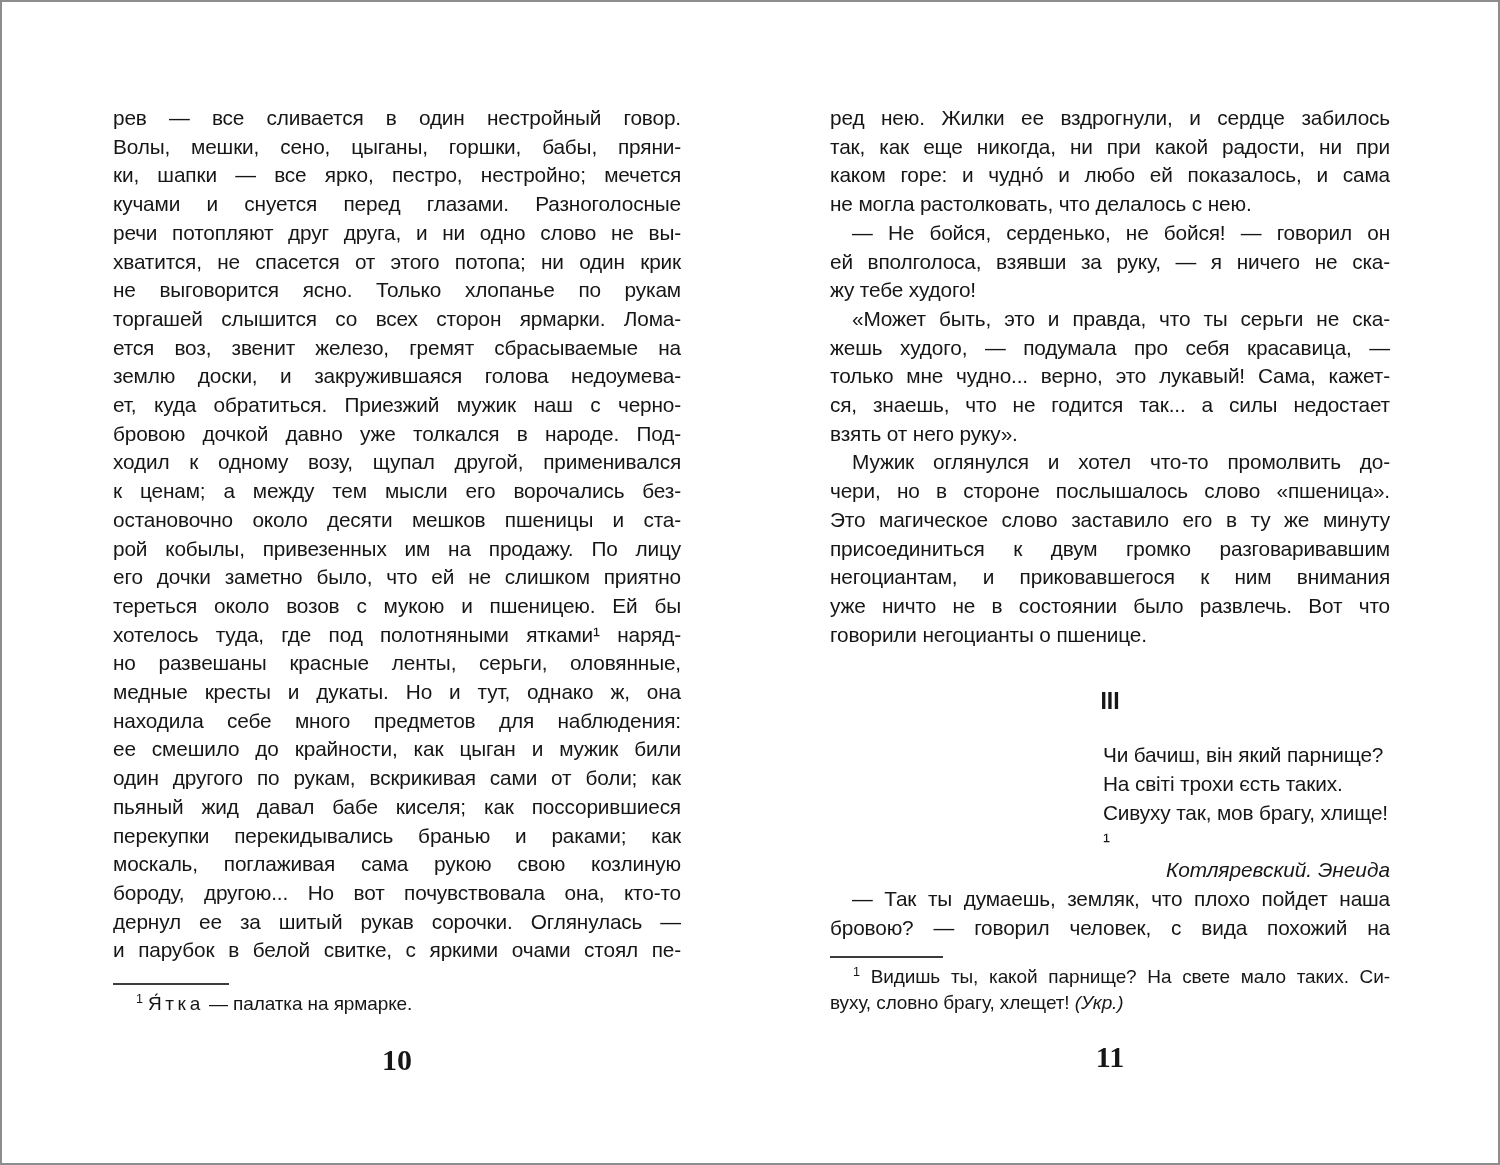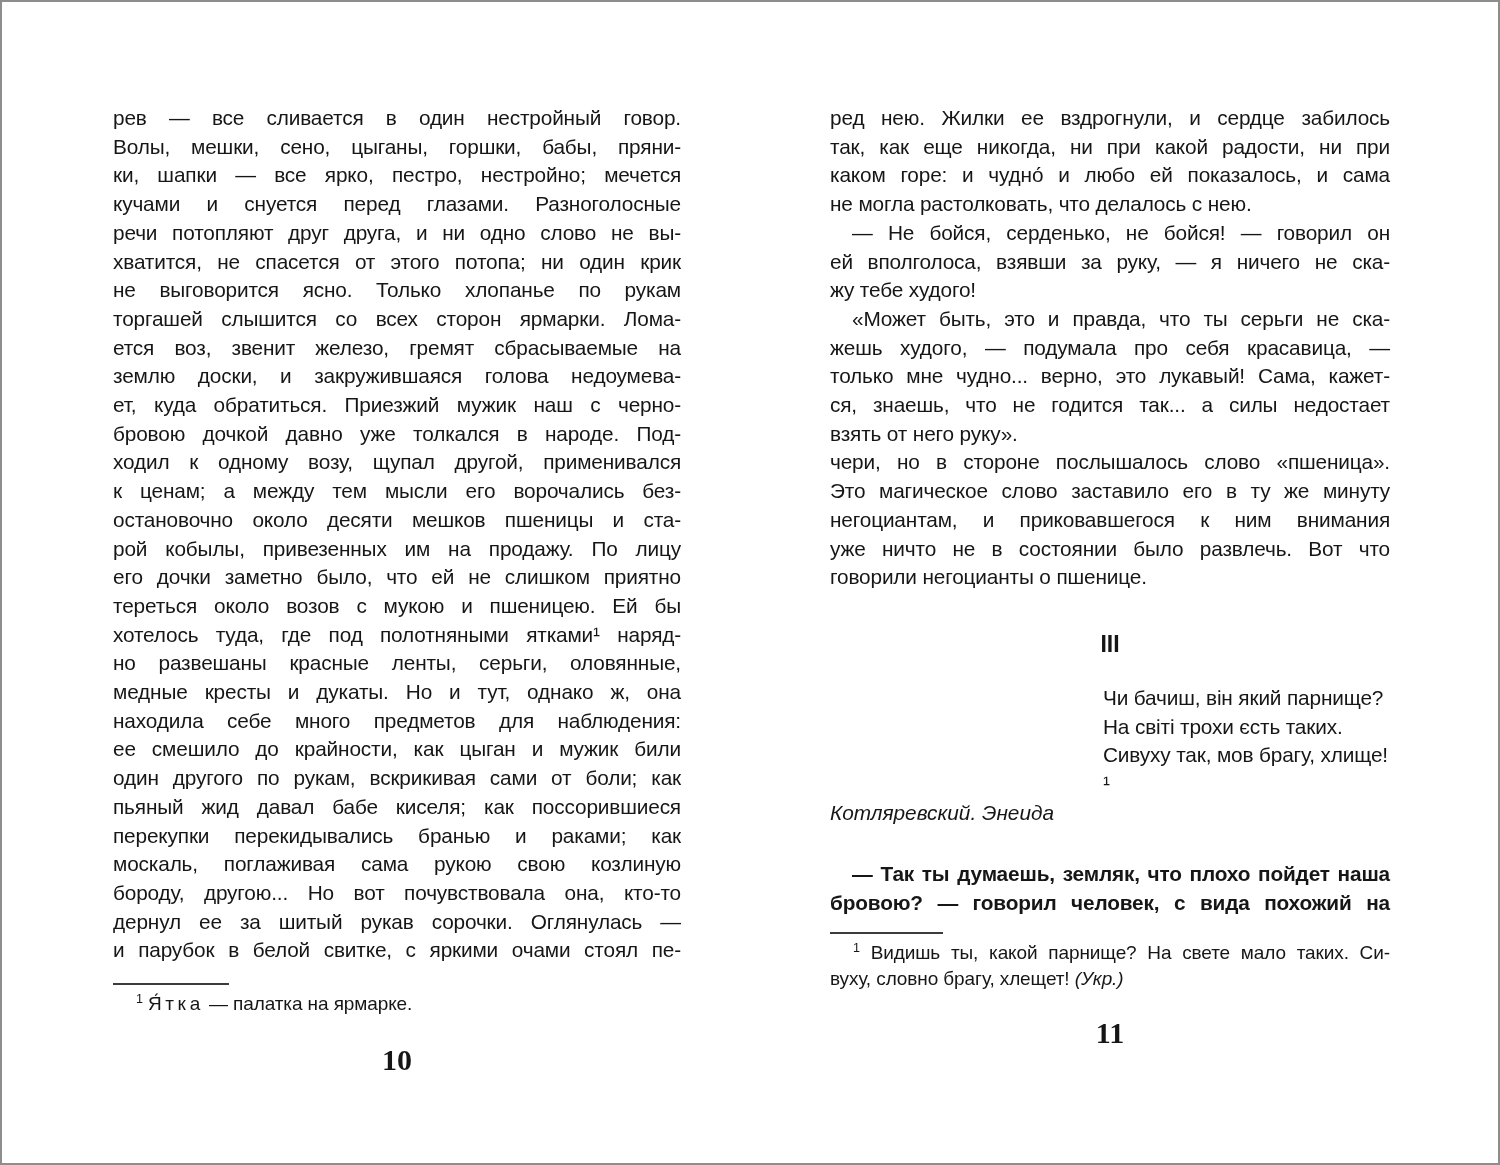--- a/index.html
+++ b/index.html
@@ -36,20 +36,21 @@
     line-height: 30px;
     text-align: center;
     margin: 37px 0 25px 0;
   }
 
   .epigraph { margin-left: 237px; }
   .ep-ln   { font-size: 20.8px; line-height: 28.7px; letter-spacing: -0.15px; margin-left: 36px; }
   .ep-attr {
     font-size: 20.8px; line-height: 28.7px;
     font-style: italic;
+    text-align: right;
   }
 
   .fn-rule {
     border-top: 2px solid #3c3c3c;
     width: 116px;
     margin-top: 18px;
   }
   .page-right .fn-rule { margin-top: 14px; width: 113px; }
 
   .fn { margin-top: 6px; }
@@ -136,37 +137,39 @@
       <div class="ln">каком горе: и чудно́ и любо ей показалось, и сама</div>
       <div class="ln end">не могла растолковать, что делалось с нею.</div>
       <div class="ln ind">— Не бойся, серденько, не бойся! — говорил он</div>
       <div class="ln">ей вполголоса, взявши за руку, — я ничего не ска-</div>
       <div class="ln end">жу тебе худого!</div>
       <div class="ln ind">«Может быть, это и правда, что ты серьги не ска-</div>
       <div class="ln">жешь худого, — подумала про себя красавица, —</div>
       <div class="ln">только мне чудно... верно, это лукавый! Сама, кажет-</div>
       <div class="ln">ся, знаешь, что не годится так... а силы недостает</div>
       <div class="ln end">взять от него руку».</div>
+      <div class="ln ind">Мужик оглянулся и хотел что-то промолвить до-</div>
       <div class="ln">чери, но в стороне послышалось слово «пшеница».</div>
       <div class="ln">Это магическое слово заставило его в ту же минуту</div>
+      <div class="ln">присоединиться к двум громко разговаривавшим</div>
       <div class="ln">негоциантам, и приковавшегося к ним внимания</div>
       <div class="ln">уже ничто не в состоянии было развлечь. Вот что</div>
       <div class="ln end">говорили негоцианты о пшенице.</div>
     </div>
 
     <div class="heading">III</div>
 
     <div class="epigraph">
       <div class="ep-ln">Чи бачиш, він який парнище?</div>
       <div class="ep-ln">На світі трохи єсть таких.</div>
       <div class="ep-ln">Сивуху так, мов брагу, хлище!¹</div>
     </div>
     <div class="ep-attr">Котляревский. Энеида</div>
 
-    <div style="margin-top:33px;font-weight:bold;">
+    <div style="">
       <div class="ln ind">— Так ты думаешь, земляк, что плохо пойдет наша</div>
       <div class="ln">бровою? — говорил человек, с вида похожий на</div>
     </div>
 
     <div class="fn-rule"></div>
     <div class="fn">
       <div class="fn-line fn-indent"><span class="fn-marker">1</span> <span>Видишь ты, какой парнище? На свете мало таких. Си-</span></div>
       <div class="fn-line end"><span>вуху, словно брагу, хлещет!</span> <span class="it">(Укр.)</span></div>
     </div>
 

